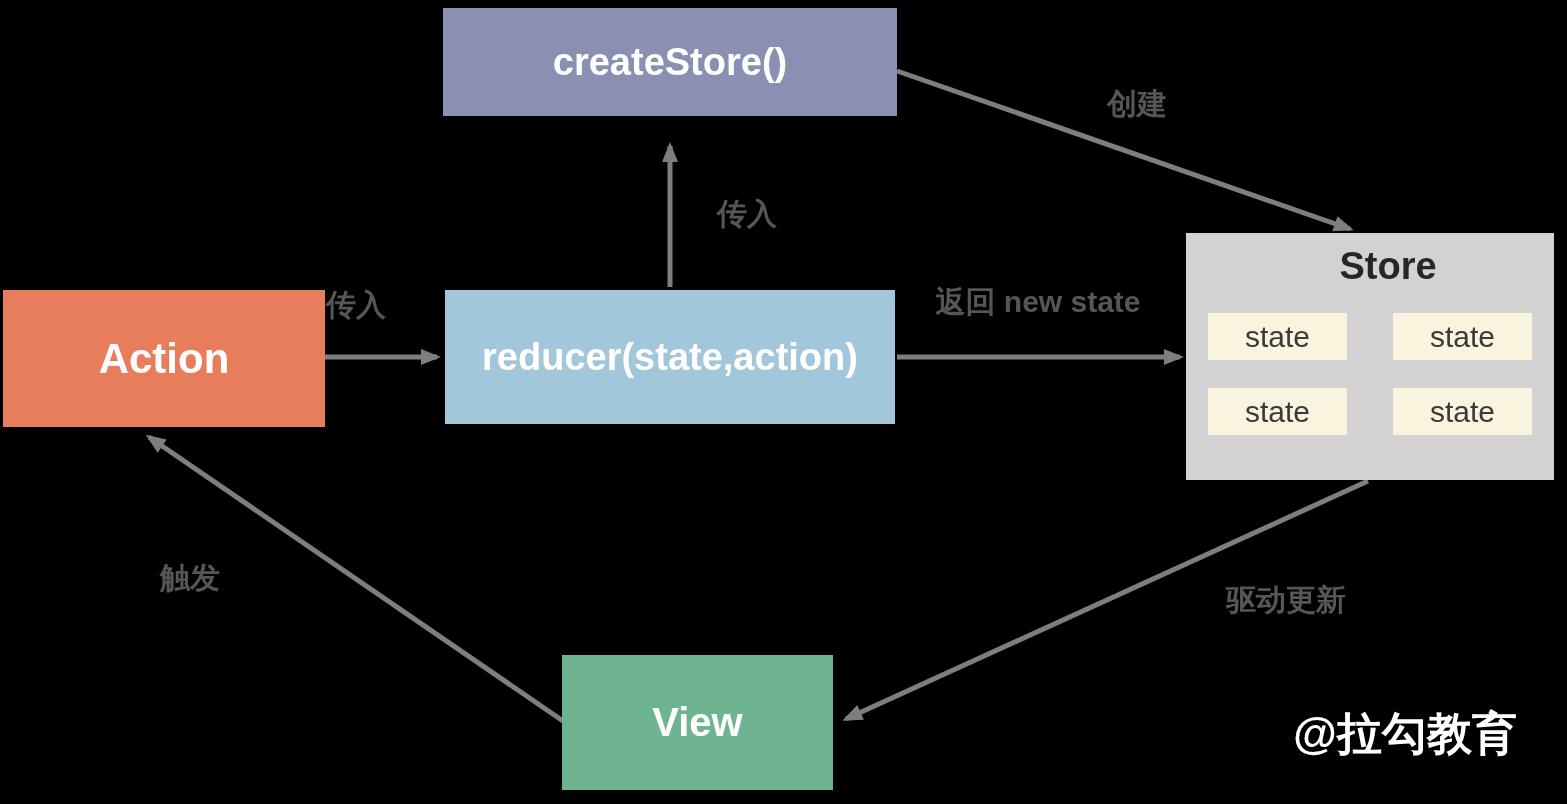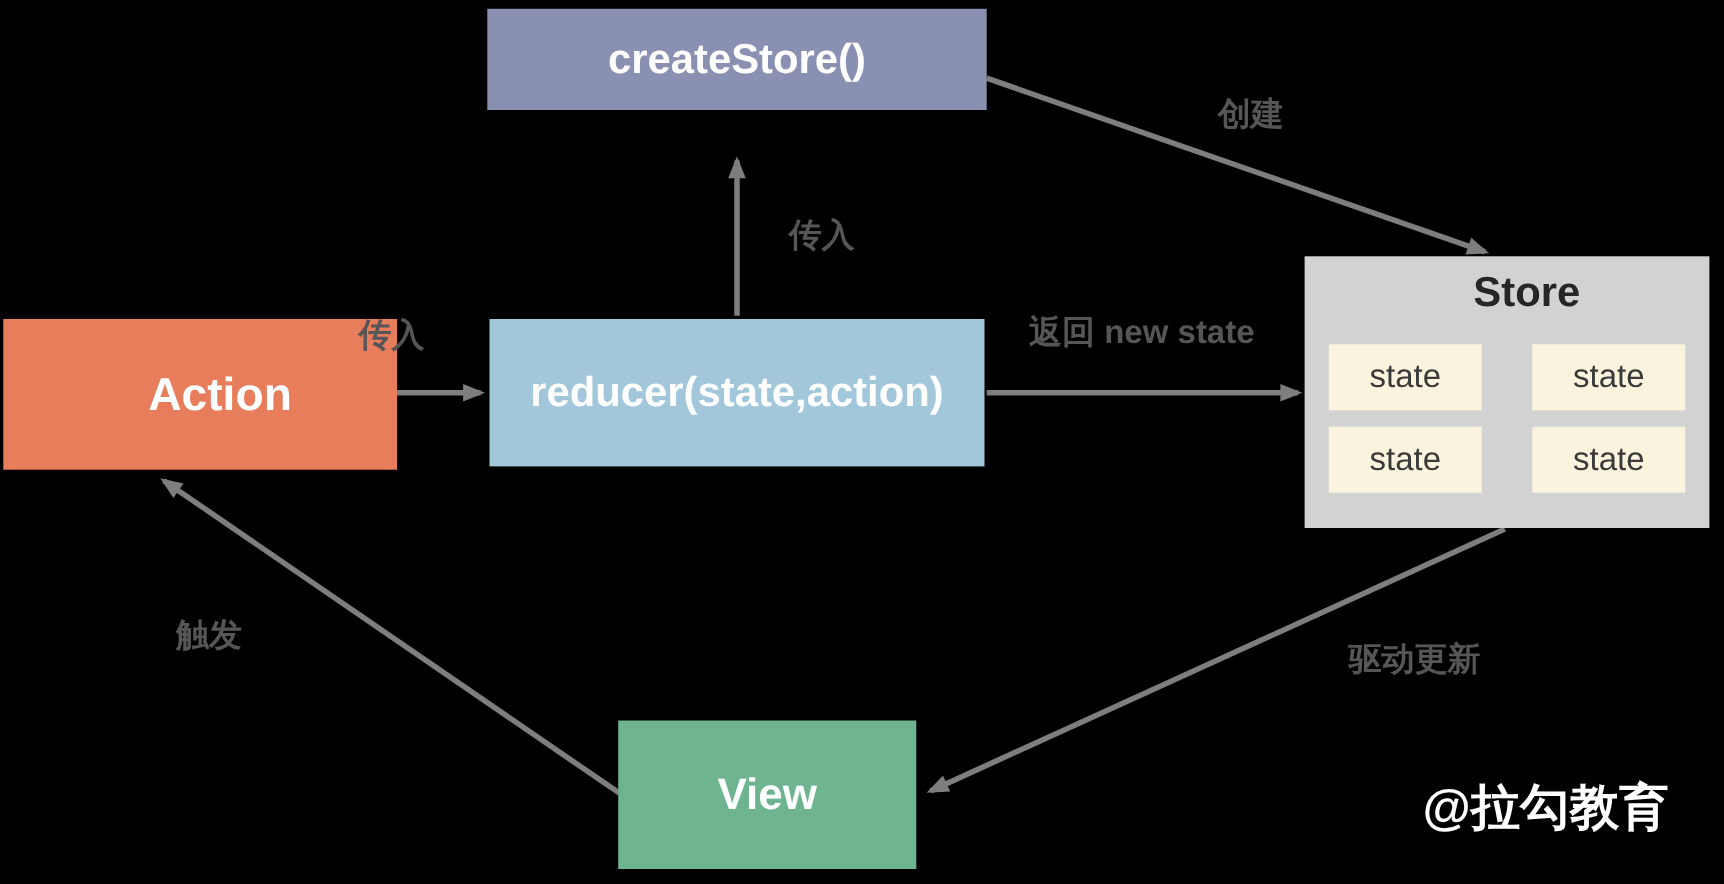--- a/index.html
+++ b/index.html
@@ -25,30 +25,29 @@
     position: absolute;
     z-index: 2;
     display: flex;
     align-items: center;
     justify-content: center;
     color: #ffffff;
     font-weight: bold;
   }
   .node-create-store {
     left: 443px; top: 8px;
-    width: 454px; height: 92px;
+    width: 454px; height: 108px;
     background: #8A90B1;
     font-size: 38px;
   }
   .node-action {
     left: 3px; top: 290px;
     width: 322px; height: 137px;
     background: #E87D5C;
     font-size: 42px;
-    padding-left: 36px;
   }
   .node-reducer {
     left: 445px; top: 290px;
     width: 450px; height: 134px;
     background: #A2C7DA;
     font-size: 38px;
     text-align: center;
   }
   .node-view {
     left: 562px; top: 655px;
@@ -65,21 +64,21 @@
   .store-title {
     margin-top: 12px;
     text-align: center;
     font-size: 38px;
     font-weight: bold;
     color: #262626;
     padding-left: 36px;
   }
   .state-box {
     position: absolute;
-    width: 139px; height: 60px;
+    width: 139px; height: 47px;
     background: #FAF3DE;
     color: #3A3A3A;
     font-size: 30px;
     font-weight: normal;
     display: flex;
     align-items: center;
     justify-content: center;
   }
   .state-1 { left: 22px;  top: 80px;  }
   .state-2 { left: 207px; top: 80px;  }

